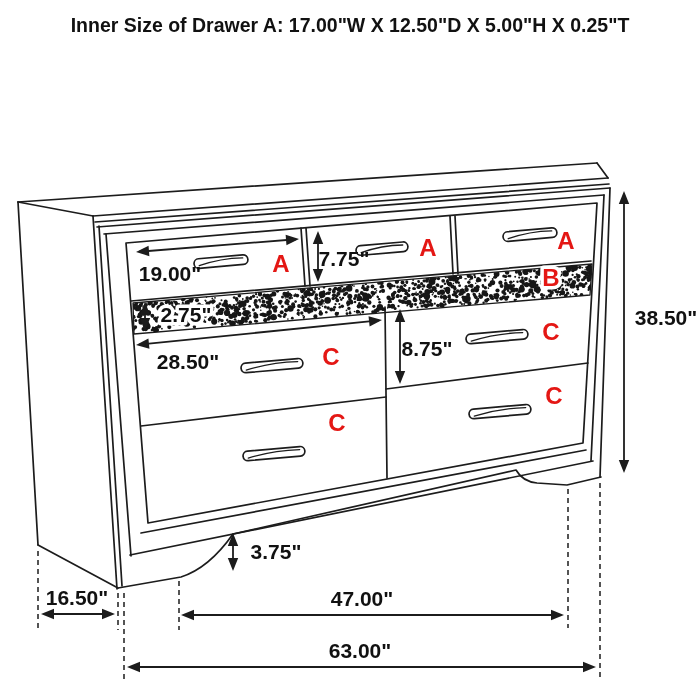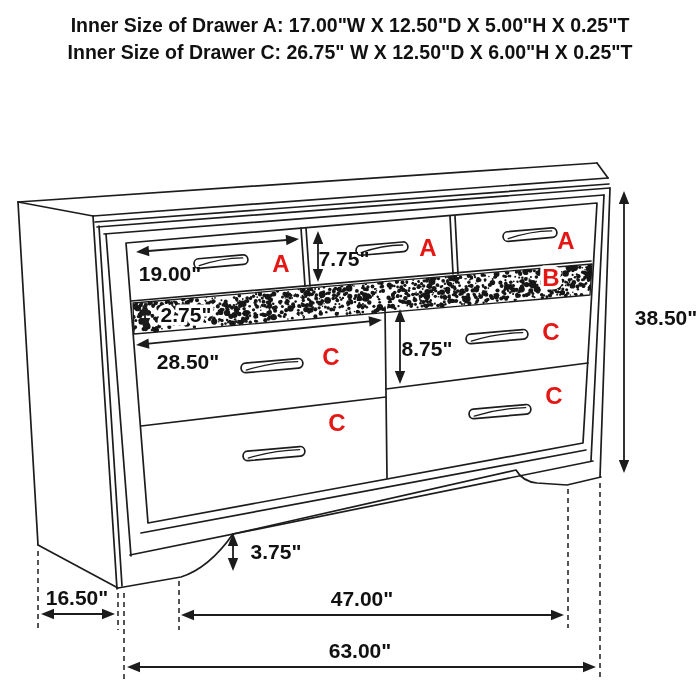--- a/index.html
+++ b/index.html
@@ -35,21 +35,20 @@
   }
   .halo{paint-order:stroke;stroke:#ffffff;stroke-width:7px;stroke-linejoin:round;}
 </style>
 </head>
 <body>
 
 <div class="stage">
 
   <div class="header">
     <div>Inner Size of Drawer A: 17.00"W X 12.50"D X 5.00"H X 0.25"T</div>
-    <div>Inner Size of Drawer C: 26.75" W X 12.50"D X 6.00"H X 0.25"T</div>
   </div>
 
   <svg class="diagram" width="700" height="700" viewBox="0 0 700 700">
 
     <defs>
       <clipPath id="bandClip">
         <polygon points="133,303 592,264 590,295 134,334"></polygon>
       </clipPath>
     </defs>
 

